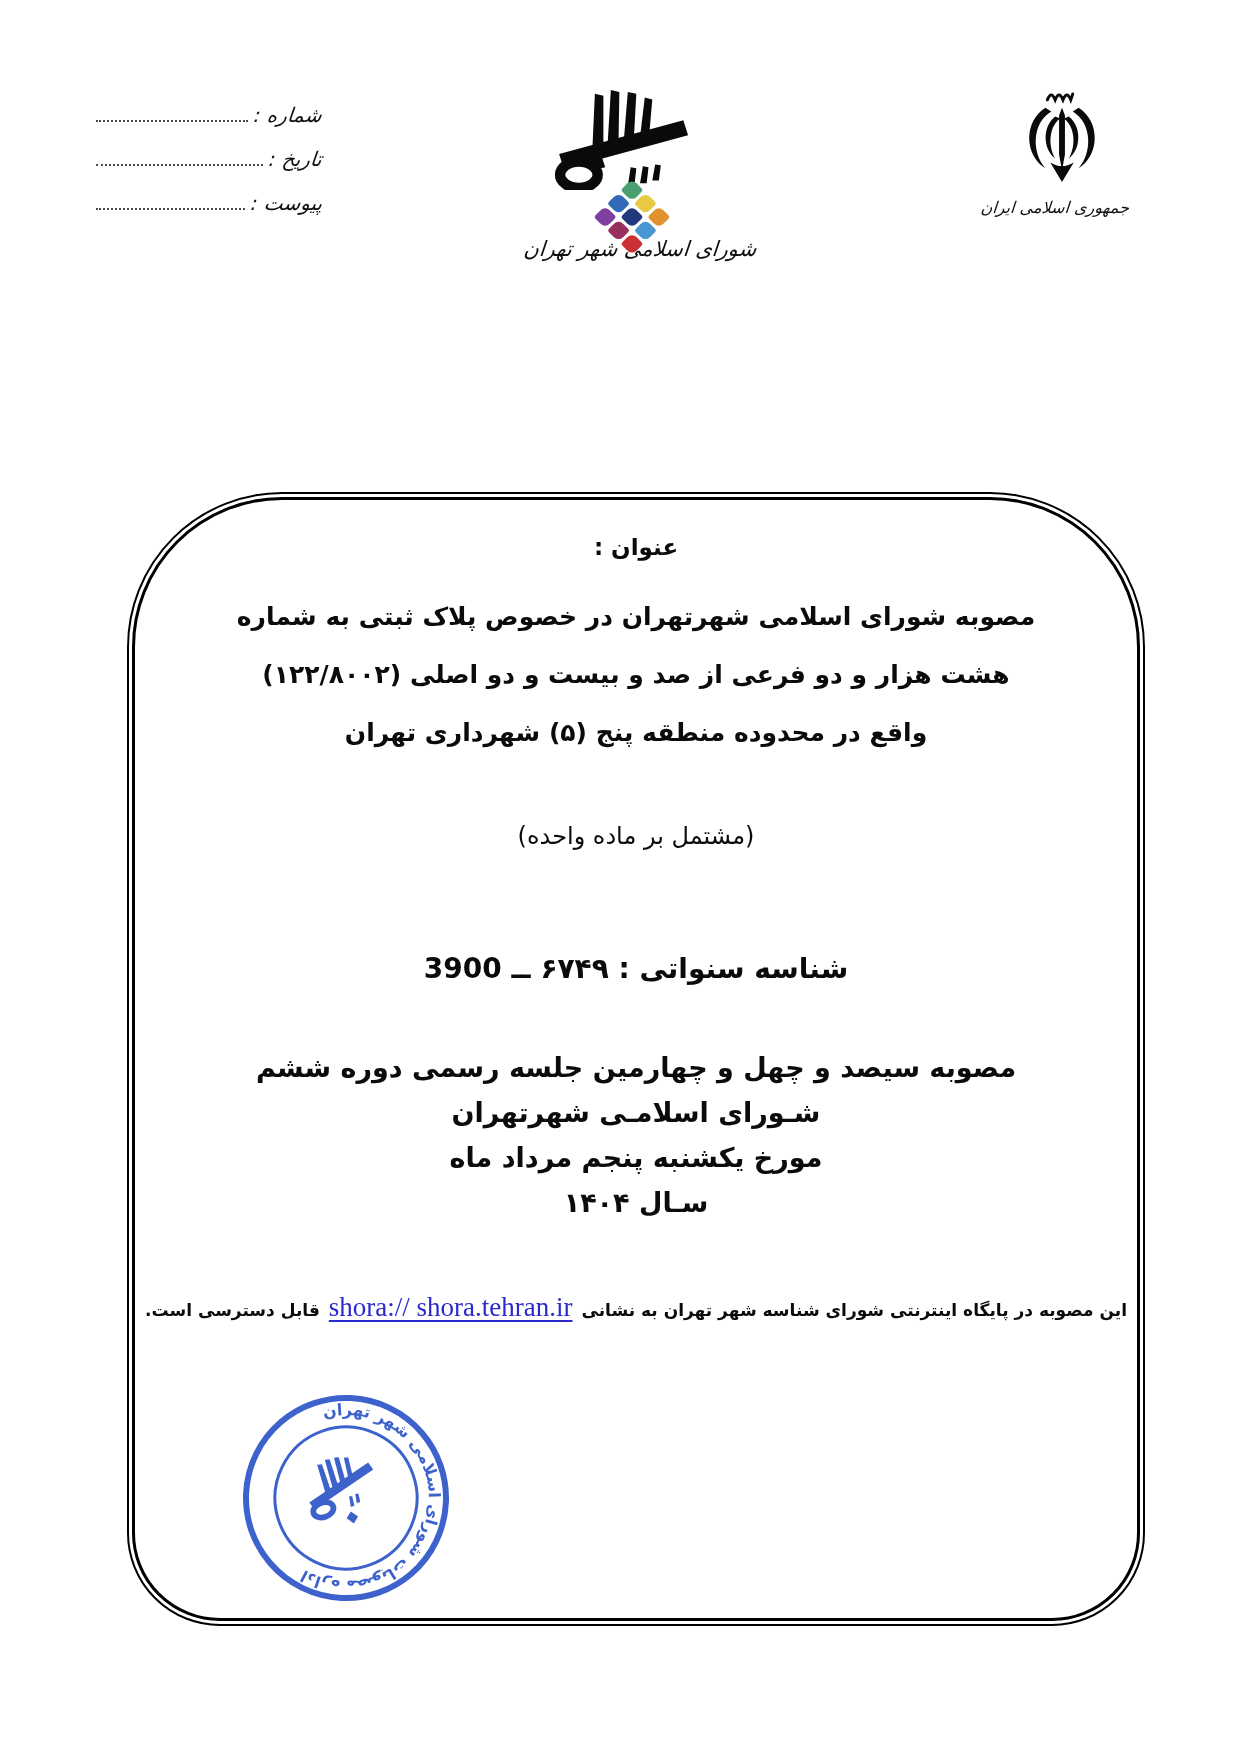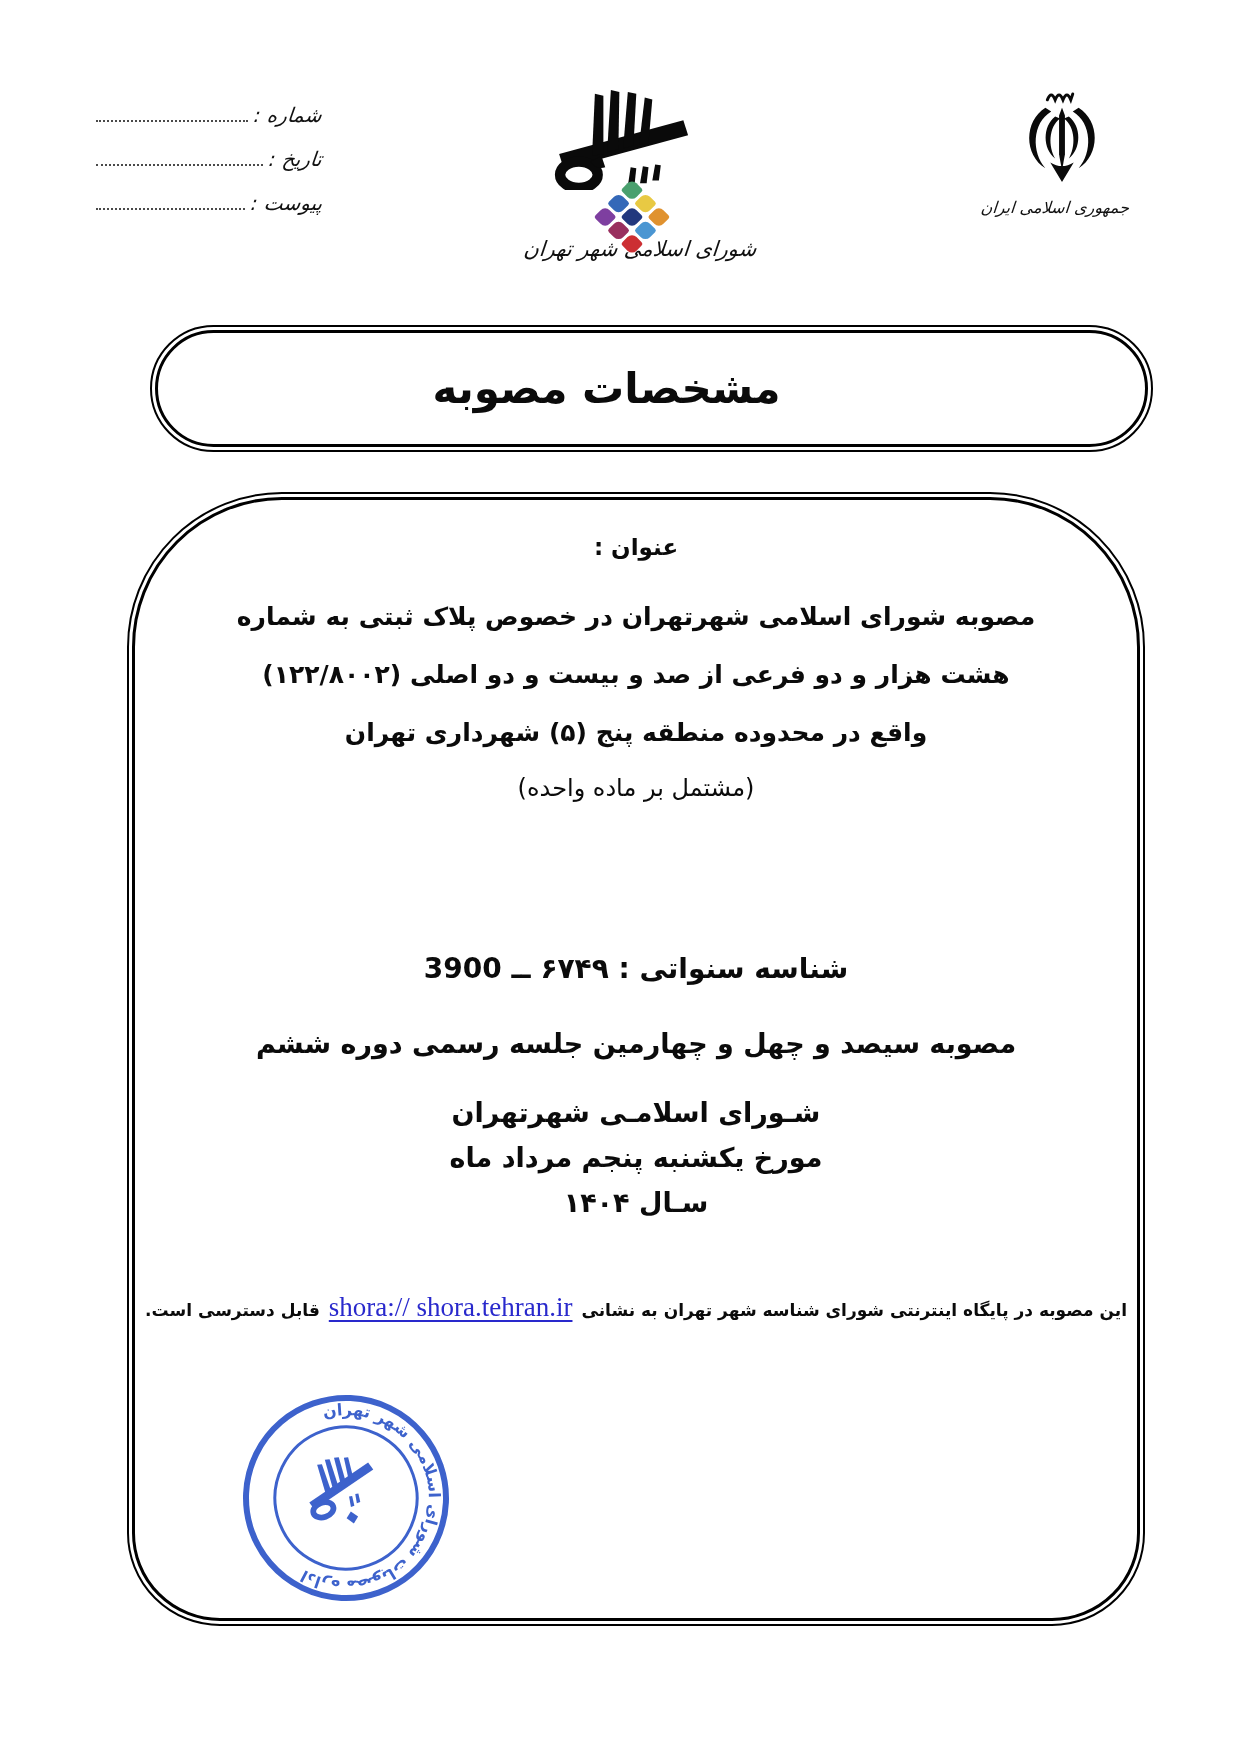--- a/index.html
+++ b/index.html
@@ -100,37 +100,34 @@
       <path d="M38,27 C25,37 25,60 38,70 C31,58 31,38 43,29 Z"></path>
       <path d="M52,27 C65,37 65,60 52,70 C59,58 59,38 47,29 Z"></path>
       <path d="M45,18 L48,26 L48,66 L45,82 L42,66 L42,26 Z"></path>
       <path d="M45,94 L33,74 C41,79 49,79 57,74 Z"></path>
     </g>
     <path d="M30,10 q4,-10 8,0 q4,-10 8,0 q4,-10 8,0 l2,-6" fill="none" stroke="#0a0a0a" stroke-width="3" stroke-linecap="round"></path>
   </svg>
 
   <div class="abs emblem-caption rtl center" style="left:965px;top:198px;width:180px;">جمهوری اسلامی ایران</div>
 
-  <div class="abs banner">
-    <div class="banner-title rtl">مشخصات مصوبه</div>
-  </div>
 
   <div class="abs main-box"></div>
 
   <div class="abs line center rtl b27" style="top:534px;">عنوان :</div>
 
   <div class="abs line center rtl b25" style="top:602px;">مصوبه شورای اسلامی شهرتهران در خصوص پلاک ثبتی به شماره</div>
   <div class="abs line center rtl b25" style="top:660px;">هشت هزار و دو فرعی از صد و بیست و دو اصلی (۱۲۲/۸۰۰۲)</div>
   <div class="abs line center rtl b25" style="top:718px;">واقع در محدوده منطقه پنج (۵) شهرداری تهران</div>
 
-  <div class="abs line center rtl r24" style="top:774px;">(مشتمل بر ماده واحده)</div>
+  <div class="abs line center rtl r24" style="top:822px;">(مشتمل بر ماده واحده)</div>
 
   <div class="abs line center rtl b28" style="top:952px;">شناسه سنواتی : ۶۷۴۹ ــ 3900</div>
 
-  <div class="abs line center rtl s27" style="top:1028px;">مصوبه سیصد و چهل و چهارمین جلسه رسمی دوره ششم</div>
+  <div class="abs line center rtl s27" style="top:1052px;">مصوبه سیصد و چهل و چهارمین جلسه رسمی دوره ششم</div>
   <div class="abs line center rtl s27" style="top:1097px;">شـورای اسلامـی شهرتهران</div>
   <div class="abs line center rtl s27" style="top:1142px;">مورخ یکشنبه پنجم مرداد ماه</div>
   <div class="abs line center rtl s27" style="top:1187px;">سـال ۱۴۰۴</div>
 
   <div class="abs avail">
     <span class="avail-fa rtl">این مصوبه در پایگاه اینترنتی شورای شناسه شهر تهران به نشانی</span>
     <a class="avail-url" href="#">shora:// shora.tehran.ir</a>
     <span class="avail-fa rtl">قابل دسترسی است.</span>
   </div>
 

